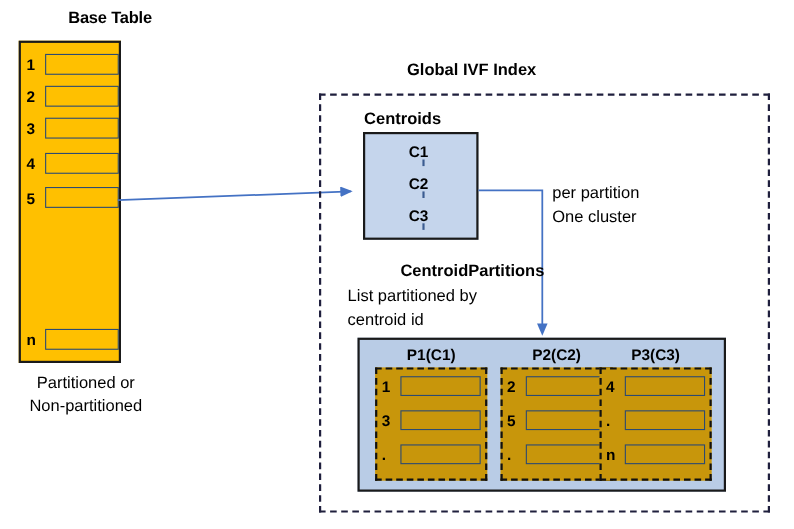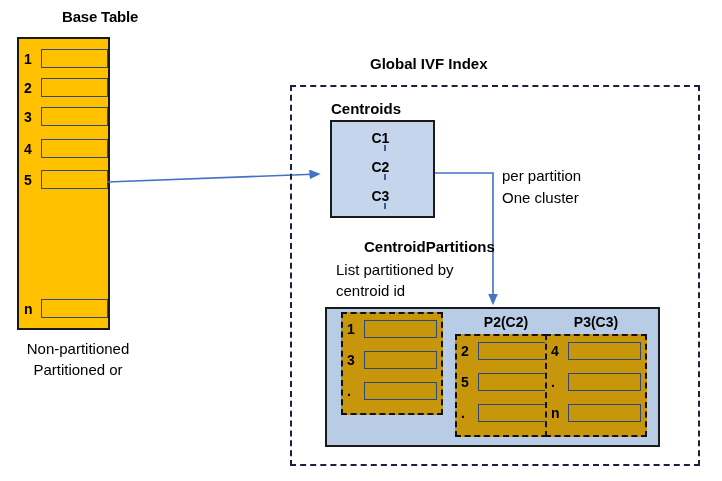--- a/index.html
+++ b/index.html
@@ -134,21 +134,21 @@
   }
 
   
   #cp-title {
     left: 332px; top: 238px;
     font-size: 15px;
     font-weight: bold;
     margin-left: 32px;
   }
   #cp-sub {
-    left: 336px; top: 259px;
+    left: 316px; top: 259px;
     width: 170px;
     font-size: 15px;
     line-height: 1.4;
   }
 
   #partitions-box {
     left: 325px; top: 307px;
     width: 335px; height: 140px;
     background: #B9CCE6;
     border: 2px solid #1a1a1a;
@@ -222,22 +222,22 @@
     <span class="bt-num">5</span>
     <span class="bt-cell"></span>
   </div>
   <div class="bt-row" style="top:259px">
     <span class="bt-num">n</span>
     <span class="bt-cell"></span>
   </div>
 </div>
 
 <div class="abs" id="base-caption">
+  <div>Partitioned or</div>
   <div>Non-partitioned</div>
-  <div>Partitioned or</div>
 </div>
 
 <svg class="abs" id="base-arrow" viewBox="0 0 228 30" width="228" height="30">
   <defs>
     <marker id="ahead1" markerWidth="7" markerHeight="7" refX="6" refY="3" orient="auto">
       <path d="M0,0 L7,3 L0,6 z" fill="#4472C4"></path>
     </marker>
   </defs>
   <path d="M2,19 L214,11" stroke="#4472C4" stroke-width="1.6" fill="none" marker-end="url(#ahead1)"></path>
 </svg>
@@ -278,20 +278,21 @@
 
 <div class="abs" id="cp-title">CentroidPartitions</div>
 <div class="abs" id="cp-sub">
   <div>List partitioned by</div>
   <div>centroid id</div>
 </div>
 
 <div class="abs" id="partitions-box">
 
   <div class="p-group" style="left:14px">
+    <div class="p-label">P1(C1)</div>
     <div class="p-inner">
       <div class="p-row">
         <span class="p-num">1</span>
         <span class="p-cell"></span>
       </div>
       <div class="p-row">
         <span class="p-num">3</span>
         <span class="p-cell"></span>
       </div>
       <div class="p-row">

